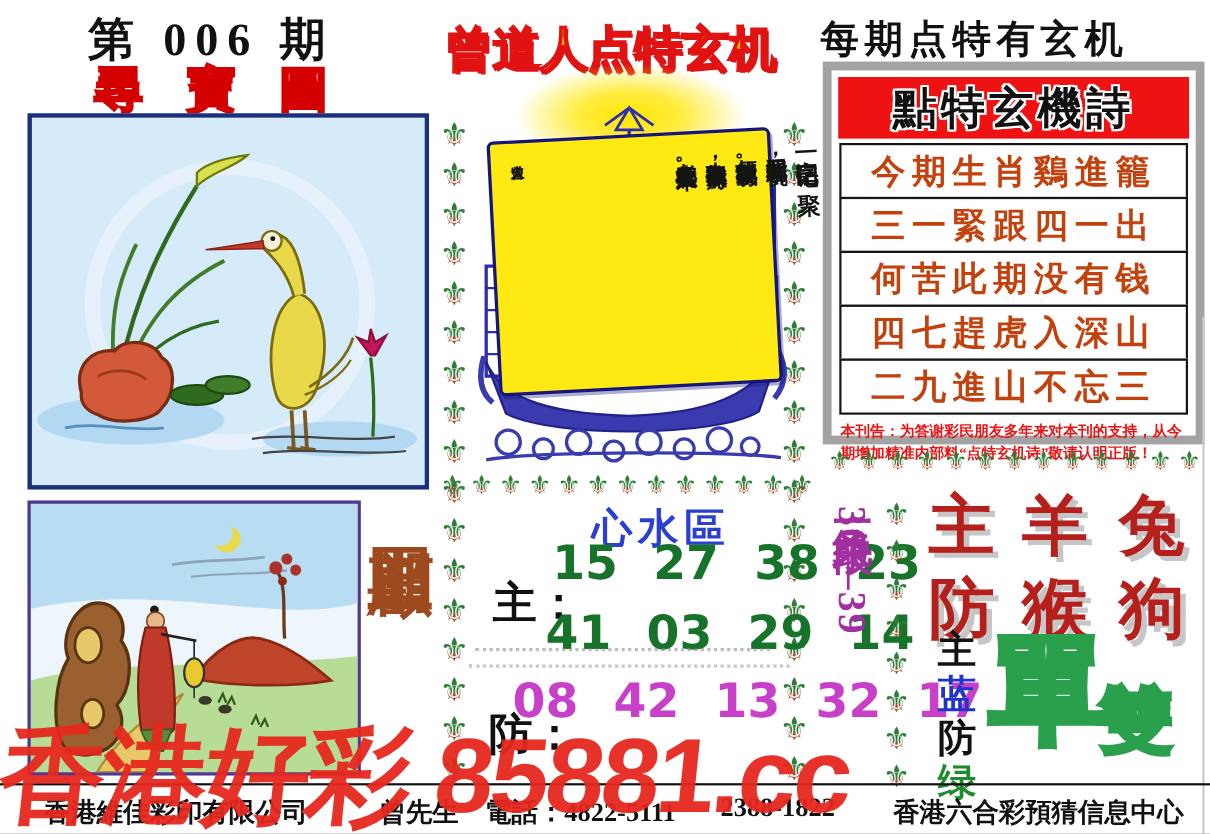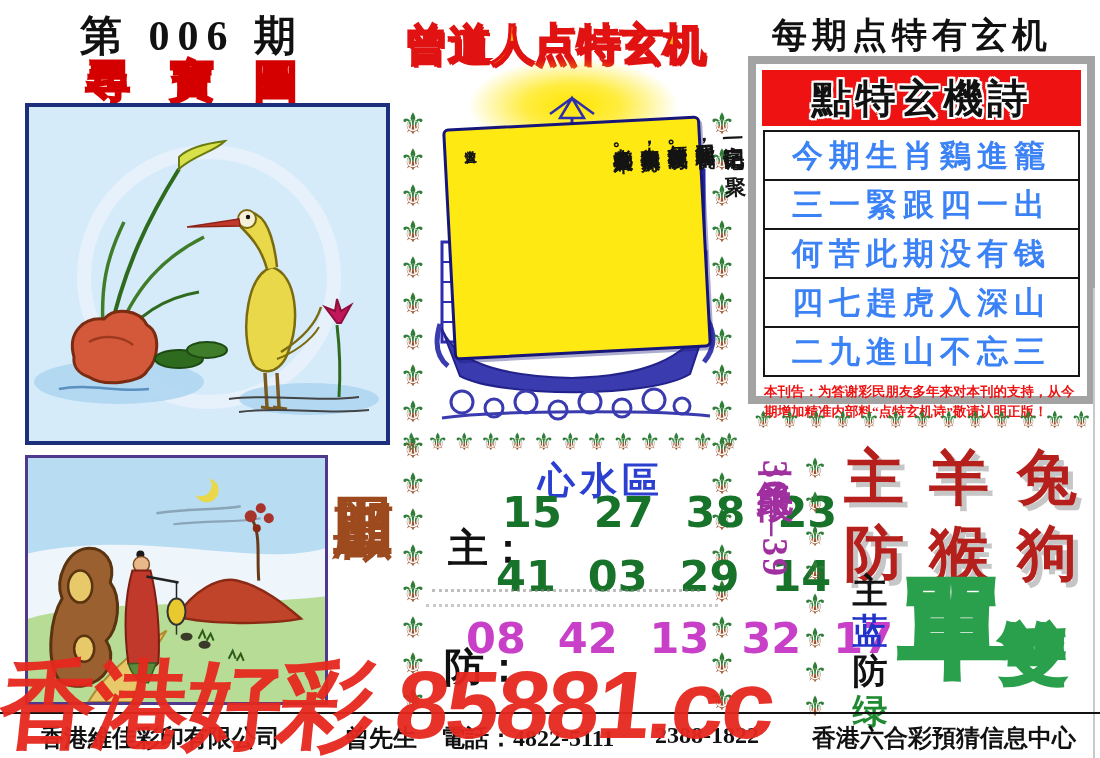--- a/index.html
+++ b/index.html
@@ -8,21 +8,21 @@
   .abs{position:absolute;}
   .sans{font-family:"DejaVu Sans","Liberation Sans",sans-serif;}
   .vtext{writing-mode:vertical-rl;text-orientation:mixed;}
 
   
   .issue{left:80px;top:8px;font-size:42px;font-weight:bold;color:#111;letter-spacing:8px;}
   .treasure{left:86px;top:52px;font-size:44px;font-weight:bold;letter-spacing:40px;
             color:#ff5a00;-webkit-text-stroke:2.5px #d40000;white-space:nowrap;}
   .brand{left:405px;top:16px;font-size:43px;font-weight:bold;color:#ffb800;
          -webkit-text-stroke:2px #e01212;text-shadow:2px 2px 0 #e01212;white-space:nowrap;}
-  .slogan{left:772px;top:12px;font-size:35px;font-weight:bold;color:#111;letter-spacing:5px;white-space:nowrap;}
+  .slogan{left:746px;top:12px;font-size:35px;font-weight:bold;color:#111;letter-spacing:5px;white-space:nowrap;}
 
   
   .pic1{left:25px;top:103px;width:365px;height:342px;border:4px solid #1b2f7a;background:#d6ebfa;box-sizing:border-box;}
   .pic2{left:25px;top:455px;width:303px;height:250px;border:3px solid #50398c;background:#cfe4f4;box-sizing:border-box;}
   .pic1 svg,.pic2 svg{display:block;width:100%;height:100%;}
   .review{left:328px;top:450px;width:66px;height:262px;font-size:60px;font-weight:bold;
           color:#9c4a1e;line-height:1.02;font-family:"DejaVu Sans","Liberation Sans",sans-serif;}
 
   
   .fleur-col{display:flex;flex-direction:column;align-items:center;}
@@ -55,21 +55,21 @@
   .zone-label{font-size:40px;font-weight:bold;color:#111;}
   .faint{border-top:3px dotted #8a8a8a;height:0;}
 
   
   .red-box{left:748px;top:56px;width:347px;height:348px;border:8px solid #a3a3a3;background:#fff;box-sizing:border-box;}
   .poem-head{margin:6px;height:56px;background:#ee1212;display:flex;align-items:center;justify-content:center;
              font-size:40px;font-weight:bold;color:#111;letter-spacing:4px;
              text-shadow:-2px -2px 0 #fff,2px -2px 0 #fff,-2px 2px 0 #fff,2px 2px 0 #fff,0 -2px 0 #fff,0 2px 0 #fff,-2px 0 0 #fff,2px 0 0 #fff;}
   .poem-rows{margin:0 7px;}
   .poem-row{border:2px solid #161616;margin-top:-2px;height:47px;display:flex;align-items:center;justify-content:center;
-            font-size:31px;font-weight:bold;color:#3b82f6;letter-spacing:6px;background:#fff;}
+            font-size:31px;font-weight:bold;color:#c2410c;letter-spacing:6px;background:#fff;}
   .notice{margin:5px 8px 0 8px;font-size:13.5px;font-weight:bold;color:#ee1212;line-height:1.45;}
 
   
   .kill{left:750px;top:452px;height:276px;font-size:36px;font-weight:bold;color:#a02fa0;letter-spacing:2px;}
   .zodiac{left:833px;top:440px;display:grid;grid-template-columns:82px 88px 88px;grid-auto-rows:76px;}
   .zodiac div{font-size:60px;font-weight:bold;color:#b5201c;text-align:center;line-height:76px;
               text-shadow:5px 5px 0 #c6c6c6;}
   .color-tip{left:850px;top:572px;font-size:35px;font-weight:bold;line-height:40px;text-align:center;width:40px;}
   .c-black{color:#111;} .c-blue{color:#2233cc;} .c-green{color:#1e8b31;}
   .odd{left:900px;top:575px;font-size:106px;font-weight:bold;color:#fff;

